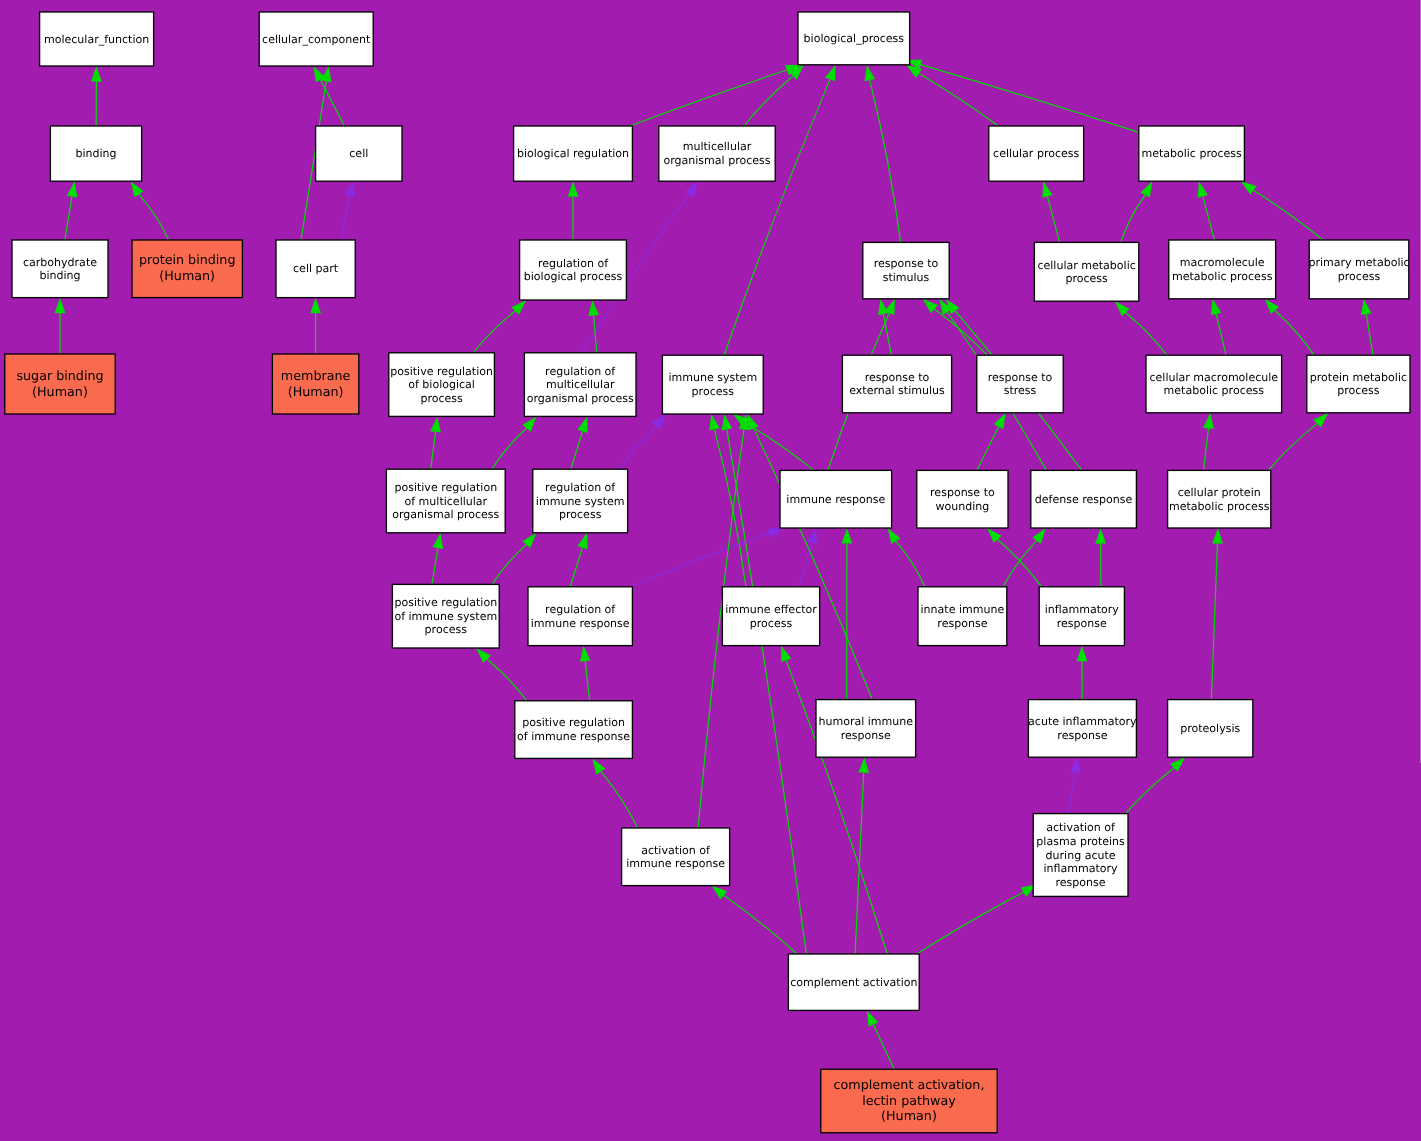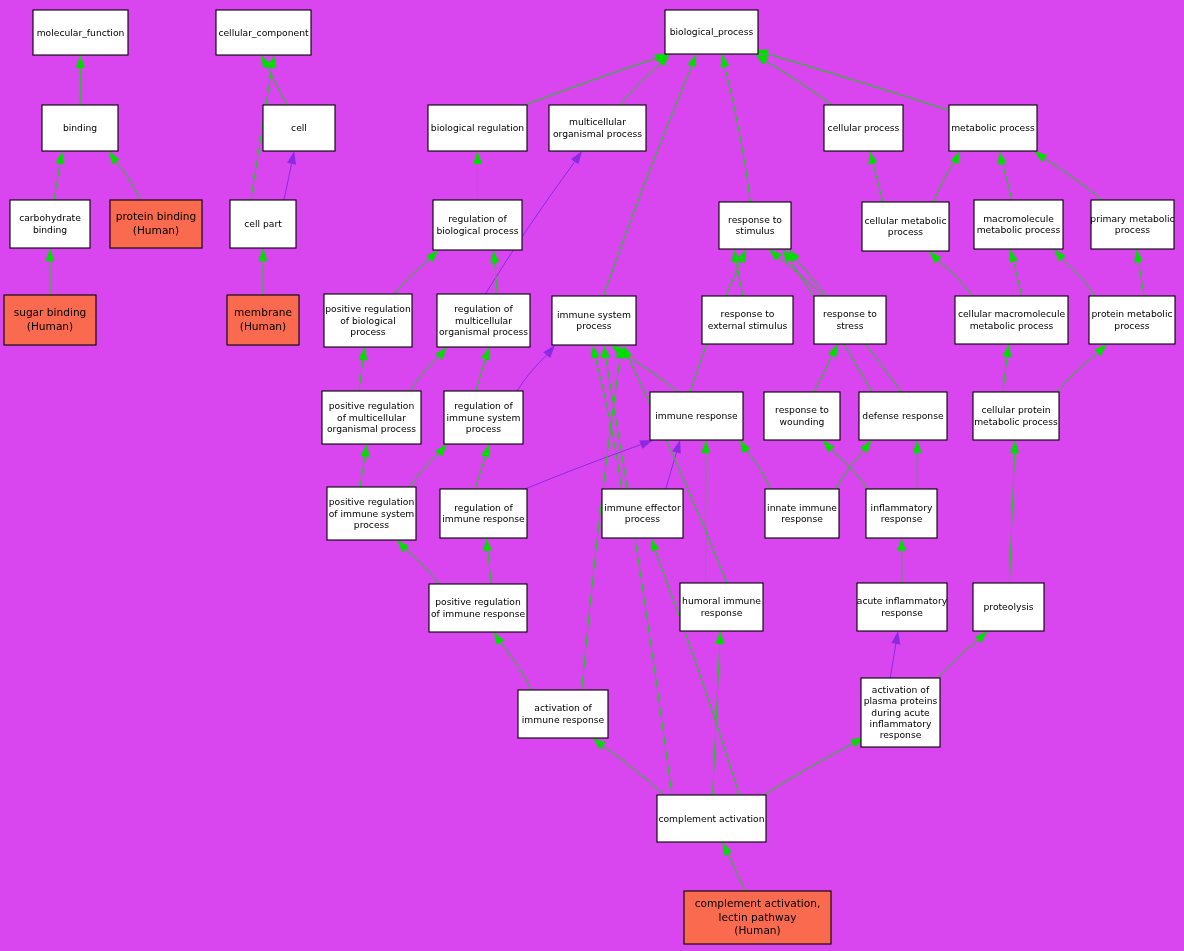--- a/index.html
+++ b/index.html
@@ -10,21 +10,21 @@
   body {
     font-family: "DejaVu Sans", sans-serif;
     width: 1184px;
     height: 951px;
     overflow: hidden;
   }
   #graph-root {
     position: relative;
     width: 1184px;
     height: 951px;
-    background: #d946ef;
+    background: #a21caf;
     text-decoration: underline;
   }
   svg#go-dag {
     position: absolute;
     top: 0;
     left: 0;
     width: 1184px;
     height: 951px;
     display: block;
   }

